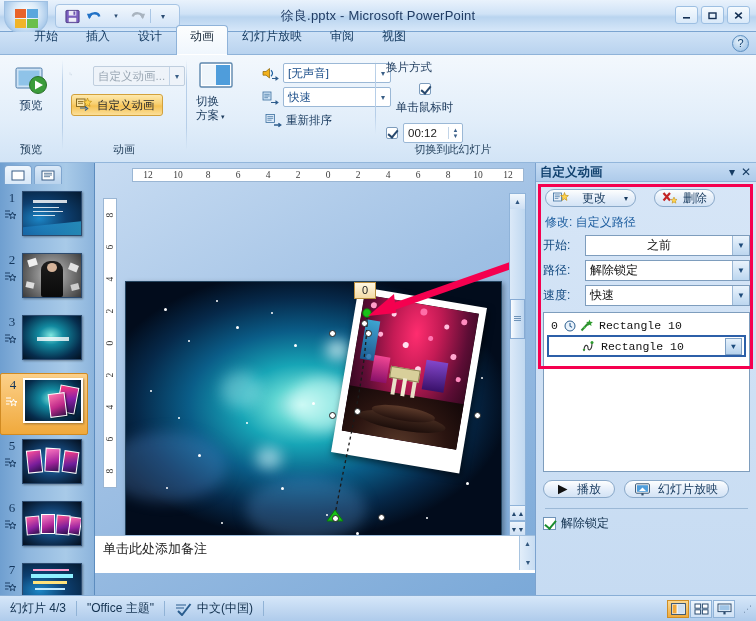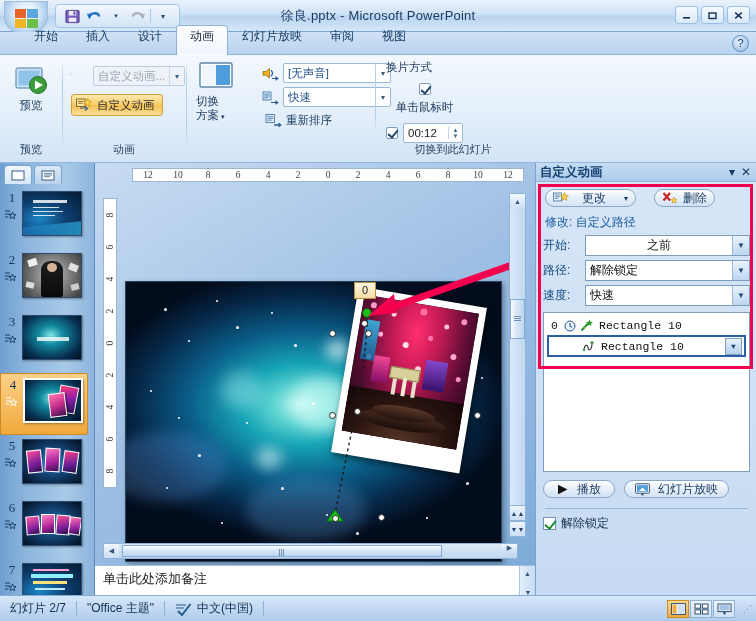--- a/index.html
+++ b/index.html
@@ -170,21 +170,21 @@
     background:linear-gradient(#dbe9f8,#c0d8f0); border:1px solid #8fb3d9; display:flex; }
   .hs-arrow { width:15px; display:flex; align-items:center; justify-content:center;
     font-size:7px; color:#2f5580; background:linear-gradient(#f2f8fd,#ccdef3); cursor:pointer; }
   .hs-thumb { position:absolute; left:18px; top:1px; width:320px; height:12px;
     background:linear-gradient(#fbfdff,#dbe9f8 40%,#bcd5ef); border:1px solid #87abd4; cursor:pointer; }
   .nav-dbl { position:absolute; right:9px; bottom:56px; width:17px; height:34px; }
   .nav-dbl div { height:16px; display:flex; align-items:center; justify-content:center;
     font-size:7px; color:#24486f; background:linear-gradient(#eef5fc,#cbdef3);
     border:1px solid #8fb3d9; cursor:pointer; }
 
-  .notes { position:absolute; left:95px; top:565px; width:440px; height:32px;
+  .notes { position:absolute; left:95px; top:535px; width:440px; height:38px;
     background:#fff; border-top:1px solid #9fbedd; padding:4px 8px; font-size:13px; color:#1c1c1c; }
   .notes-scroll { position:absolute; right:0; top:0; width:16px; height:34px;
     background:linear-gradient(90deg,#e2eefa,#c7dcf2); border-left:1px solid #a8c4e0; }
   .notes-scroll div { height:15px; display:flex; align-items:center; justify-content:center;
     font-size:7px; color:#33587f; cursor:pointer; }
 
   
   .taskpane { position:absolute; left:535px; top:163px; width:221px; height:432px;
     background:linear-gradient(#d7e6f7,#c6dbf2); border-left:1px solid #7ca3cf; }
   .tp-head { position:absolute; left:0; top:0; width:221px; height:19px;
@@ -861,21 +861,21 @@
         <span class="cbx-g"></span>
         <span>解除锁定</span>
       </div>
     </div>
   </div>
 
   <div class="redbox"></div>
 
   <div class="status">
     <div class="st-cell">
-      <span>幻灯片 2/7</span>
+      <span>幻灯片 4/3</span>
     </div>
     <div class="st-sep"></div>
     <div class="st-cell">
       <span>"Office 主题"</span>
     </div>
     <div class="st-sep"></div>
     <div class="st-cell">
       <svg width="17" height="14" viewBox="0 0 17 14">
         <path d="M1 3 H11 M1 6 H9" stroke="#2a5d8e" stroke-width="1.2"></path>
         <path d="M3 9 L7 13 L15.5 2" stroke="#2a5d8e" stroke-width="2" fill="none"></path>

